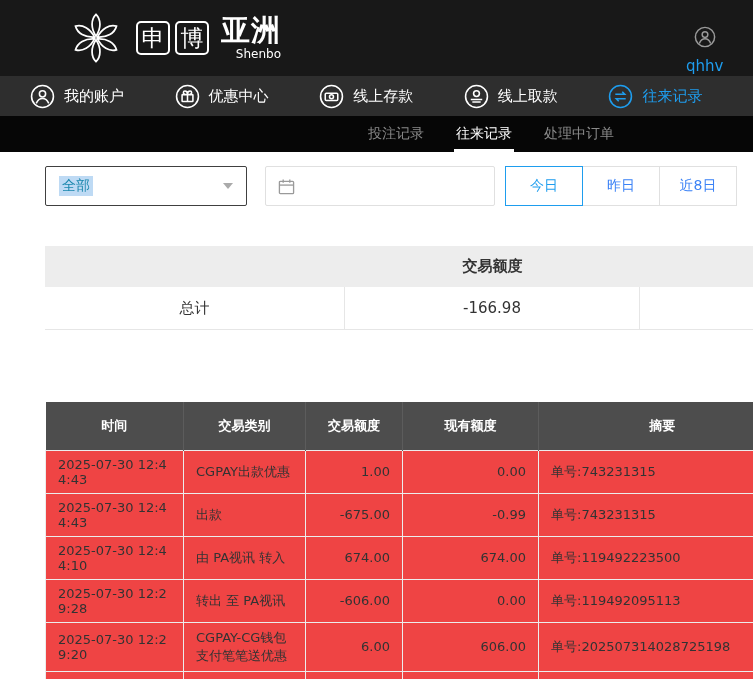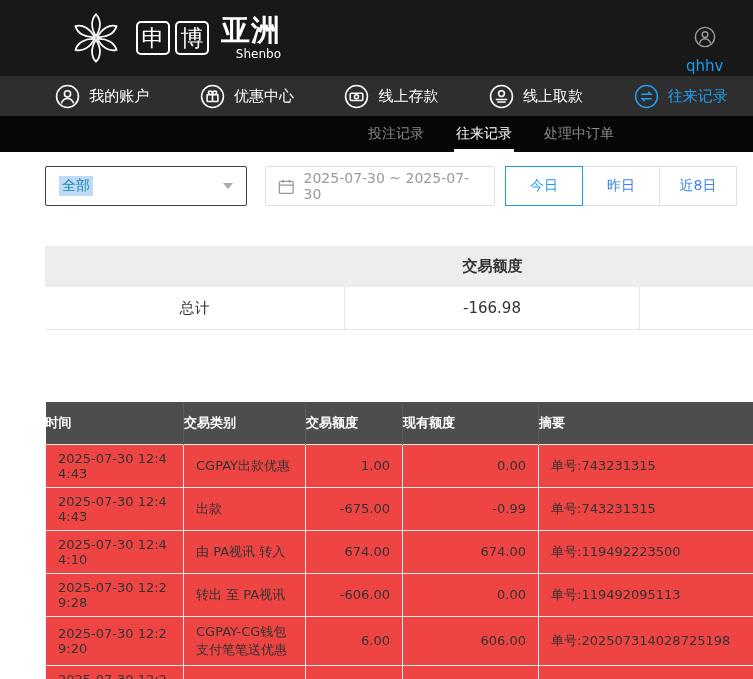--- a/index.html
+++ b/index.html
@@ -17,21 +17,21 @@
               display:flex; align-items:center; justify-content:center; }
   .brand-right { display:flex; flex-direction:column; color:#fff; line-height:1; margin-left:4px; }
   .yazhou { font-size:29px; font-weight:bold; letter-spacing:1px; }
   .shenbo { font-size:12px; margin-top:3px; align-self:flex-end; }
   .user-area { position:absolute; left:686px; top:26px; display:flex; align-items:center; gap:9px; white-space:nowrap;flex-direction:column; }
   .user-area svg { width:22px; height:22px; }
   .username { color:#1e9dee; font-size:15px; }
 
   
   .mainnav { height:40px; background:#2e2e2e; display:flex; align-items:center; padding-left:30px; }
-  .nav-item { flex:1; display:flex; align-items:center; justify-content:center; gap:9px;
+  .nav-item { flex:1; display:flex; align-items:center; gap:9px;
               color:#fff; font-size:15px; cursor:pointer; }
   .nav-item svg { width:25px; height:25px; display:block; }
   .nav-item.active { color:#1e9dee; }
 
   
   .subtabs { height:36px; background:#060606; display:flex; gap:32px; padding-left:368px; }
   .subtab { display:flex; align-items:center; color:#8a8a8a; font-size:14px;
             position:relative; cursor:pointer; }
   .subtab.active { color:#fff; }
   .subtab.active::after { content:""; position:absolute; left:-2px; right:-2px; bottom:0;
@@ -63,22 +63,22 @@
   .summary-header .sh2 { width:295px; text-align:center; font-weight:bold; }
   .summary-row { display:flex; height:43px; align-items:stretch;
                  border-bottom:1px solid #e6e6e6; }
   .summary-row .sc { display:flex; align-items:center; justify-content:center; }
   .summary-row .sc1 { width:300px; border-right:1px solid #e6e6e6; }
   .summary-row .sc2 { width:295px; border-right:1px solid #e6e6e6; }
 
   
   .tx-table { margin:72px 0 0 45px; width:740px; border-collapse:collapse;
               font-size:13px; color:#333; table-layout:fixed; }
-  .tx-table th { background:#4d4d4d; color:#fff; font-weight:bold; height:42px;
-                 text-align:left; border-right:1px solid #5c5c5c; }
+  .tx-table th { background:#4d4d4d; color:#fff; font-weight:bold; height:48px;
+                 text-align:center; border-right:1px solid #5c5c5c; }
   .tx-table th:last-child { border-right:none; }
   .tx-table td { height:40px; padding:6px 12px; border:1px solid #ececec;
                  background:#ef4444; vertical-align:middle; word-break:break-all; }
   .tx-table td.al { text-align:left; }
   .tx-table td.ar { text-align:right; }
 </style>
 </head>
 <body>
 
 <header class="topbar">
@@ -184,21 +184,20 @@
     <span class="value">全部</span>
     <span class="caret"></span>
   </div>
   <div class="date-box">
     <svg viewBox="0 0 18 18" fill="none" stroke="#9a9a9a" stroke-width="1.4">
       <rect x="1.5" y="3.5" width="15" height="13" rx="1"></rect>
       <line x1="1.5" y1="7.5" x2="16.5" y2="7.5"></line>
       <line x1="5.5" y1="1.5" x2="5.5" y2="5"></line>
       <line x1="12.5" y1="1.5" x2="12.5" y2="5"></line>
     </svg>
-    <span>2025-07-30 ~ 2025-07-30</span>
   </div>
   <div class="range-group">
     <button class="range-btn active">今日</button>
     <button class="range-btn">昨日</button>
     <button class="range-btn">近8日</button>
   </div>
 </div>
 
 <div class="summary">
   <div class="summary-header">

